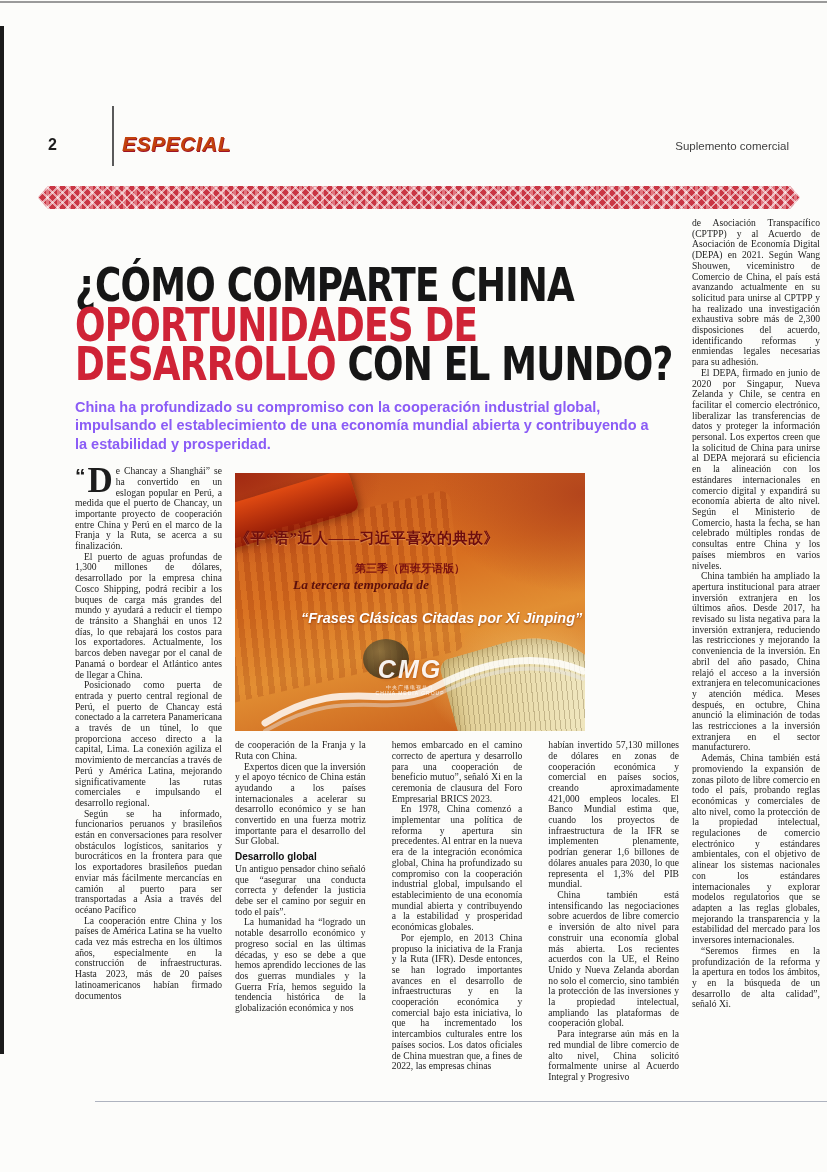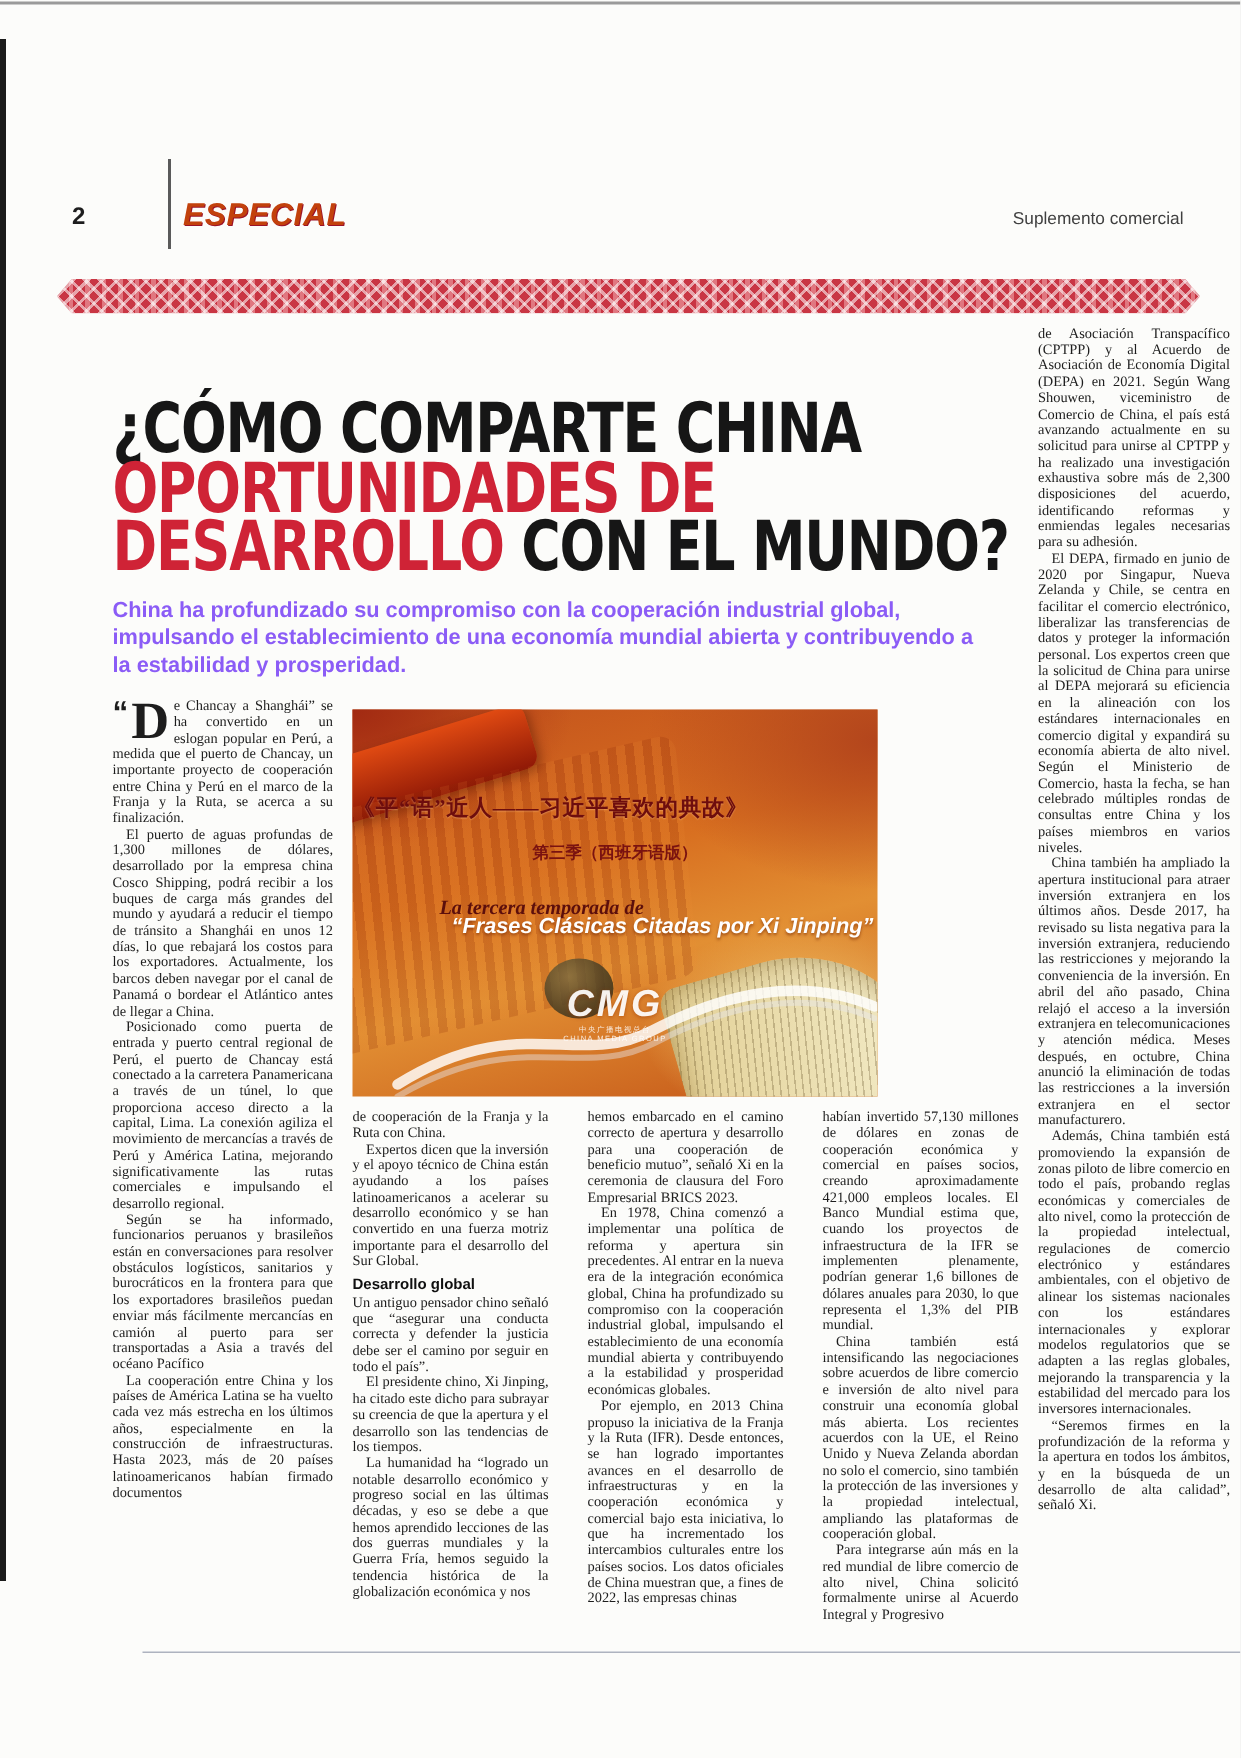--- a/index.html
+++ b/index.html
@@ -90,21 +90,21 @@
       repeating-linear-gradient(100deg, rgba(90,70,30,.28) 0 1px, rgba(0,0,0,0) 1px 5px),
       linear-gradient(100deg, #e2cf94, #f3ecc9);
     box-shadow:inset 0 0 18px rgba(120,80,10,.5); }
   .ribbon { position:absolute; left:0; top:148px; width:350px; height:110px; }
 
   .ph-title { position:absolute; top:56px; left:0; width:100%; text-align:left;
     font-weight:bold; font-size:15px; letter-spacing:.5px; color:#6e0d0d;
     text-shadow:0 1px 1px rgba(255,205,150,.4); white-space:nowrap; }
   .ph-subtitle { position:absolute; top:88px; left:0; width:100%; text-align:center;
     font-weight:bold; font-size:11px; color:#7a1210; }
-  .ph-intro { position:absolute; top:124px; left:58px; font-style:italic; font-weight:bold;
+  .ph-intro { position:absolute; top:104px; left:58px; font-style:italic; font-weight:bold;
     font-size:13.5px; color:#5c0f0c; }
   .ph-name { position:absolute; top:137px; left:66px; font-family:"Liberation Sans", sans-serif;
     font-weight:bold; font-style:italic; font-size:14.5px; color:#fff;
     text-shadow:0 1px 2px rgba(120,40,0,.65); white-space:nowrap; }
   .cmg { position:absolute; top:182px; left:0; width:100%; text-align:center; }
   .cmg-text { font-family:"Liberation Sans", sans-serif; font-weight:bold; font-style:italic;
     font-size:25px; letter-spacing:2px; color:rgba(255,255,255,.93);
     text-shadow:0 1px 3px rgba(150,50,0,.55); }
   .cmg-sub { font-size:5px; line-height:6px; color:rgba(255,255,255,.85); letter-spacing:1px;
     font-family:"Liberation Sans", sans-serif; }
@@ -160,24 +160,23 @@
             <div class="ph-name">“Frases Clásicas Citadas por Xi Jinping”</div>
             <div class="cmg">
               <div class="cmg-text">CMG</div>
               <div class="cmg-sub">中央广播电视总台</div>
               <div class="cmg-sub">CHINA MEDIA GROUP</div>
             </div>
           </div>
           <div class="mid-cols">
             <div class="col">
                 <p class="cont">de cooperación de la Franja y la Ruta con China.</p>
-                <p>Expertos dicen que la inversión y el apoyo técnico de China están ayudando a los países latinoamericanos a acelerar su desarrollo económico y se han convertido en una fuerza motriz importante para el desarrollo del Sur Global.</p>
+                <p>Expertos dicen que la inversión y el apoyo técnico de China están ayudando a los países internacionales a acelerar su desarrollo económico y se han convertido en una fuerza motriz importante para el desarrollo del Sur Global.</p>
                 <h4 class="col-heading">Desarrollo global</h4>
                 <p class="cont">Un antiguo pensador chino señaló que “asegurar una conducta correcta y defender la justicia debe ser el camino por seguir en todo el país”.</p>
-                <p>El presidente chino, Xi Jinping, ha citado este dicho para subrayar su creencia de que la apertura y el desarrollo son las tendencias de los tiempos.</p>
                 <p>La humanidad ha “logrado un notable desarrollo económico y progreso social en las últimas décadas, y eso se debe a que hemos aprendido lecciones de las dos guerras mundiales y la Guerra Fría, hemos seguido la tendencia histórica de la globalización económica y nos</p>
               </div>
             <div class="col">
                 <p class="cont">hemos embarcado en el camino correcto de apertura y desarrollo para una cooperación de beneficio mutuo”, señaló Xi en la ceremonia de clausura del Foro Empresarial BRICS 2023.</p>
                 <p>En 1978, China comenzó a implementar una política de reforma y apertura sin precedentes. Al entrar en la nueva era de la integración económica global, China ha profundizado su compromiso con la cooperación industrial global, impulsando el establecimiento de una economía mundial abierta y contribuyendo a la estabilidad y prosperidad económicas globales.</p>
                 <p>Por ejemplo, en 2013 China propuso la iniciativa de la Franja y la Ruta (IFR). Desde entonces, se han logrado importantes avances en el desarrollo de infraestructuras y en la cooperación económica y comercial bajo esta iniciativa, lo que ha incrementado los intercambios culturales entre los países socios. Los datos oficiales de China muestran que, a fines de 2022, las empresas chinas</p>
               </div>
             <div class="col">
                 <p class="cont">habían invertido 57,130 millones de dólares en zonas de cooperación económica y comercial en países socios, creando aproximadamente 421,000 empleos locales. El Banco Mundial estima que, cuando los proyectos de infraestructura de la IFR se implementen plenamente, podrían generar 1,6 billones de dólares anuales para 2030, lo que representa el 1,3% del PIB mundial.</p>
                 <p>China también está intensificando las negociaciones sobre acuerdos de libre comercio e inversión de alto nivel para construir una economía global más abierta. Los recientes acuerdos con la UE, el Reino Unido y Nueva Zelanda abordan no solo el comercio, sino también la protección de las inversiones y la propiedad intelectual, ampliando las plataformas de cooperación global.</p>

